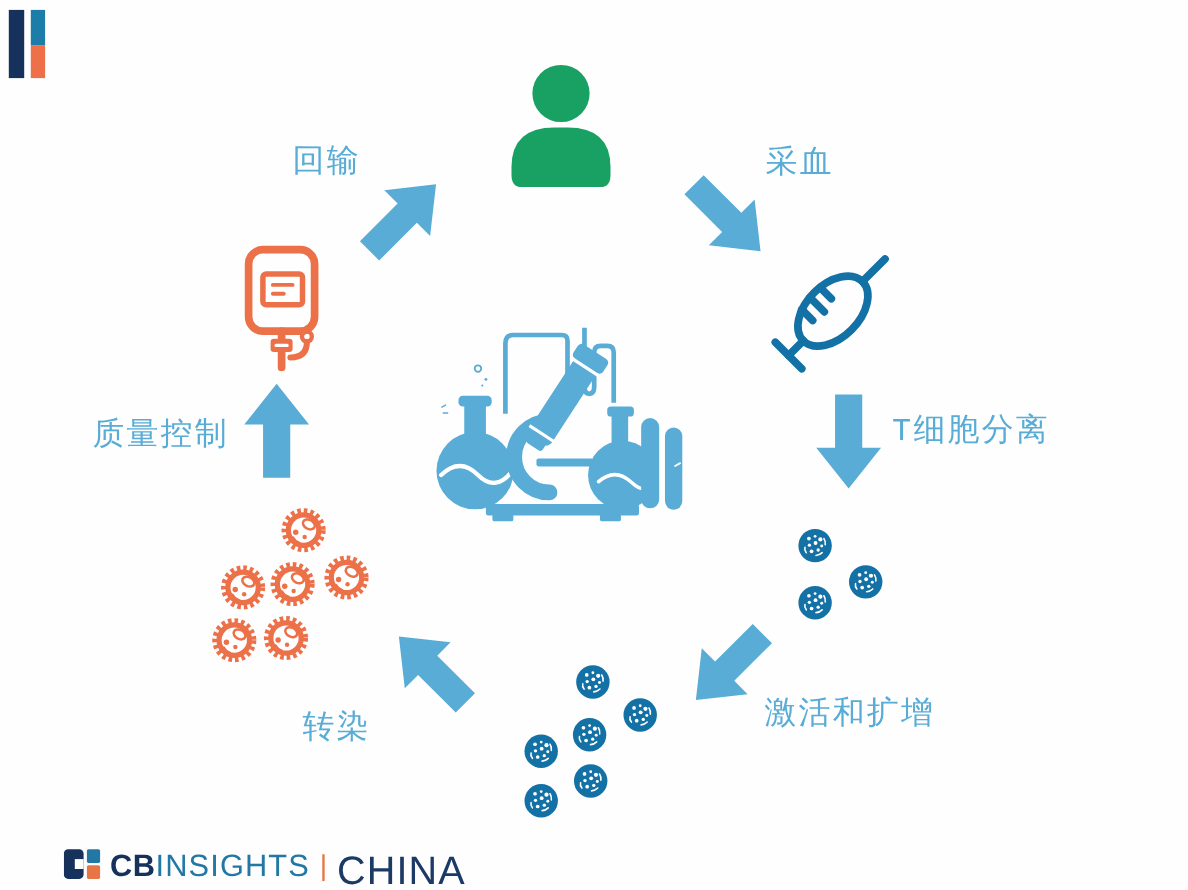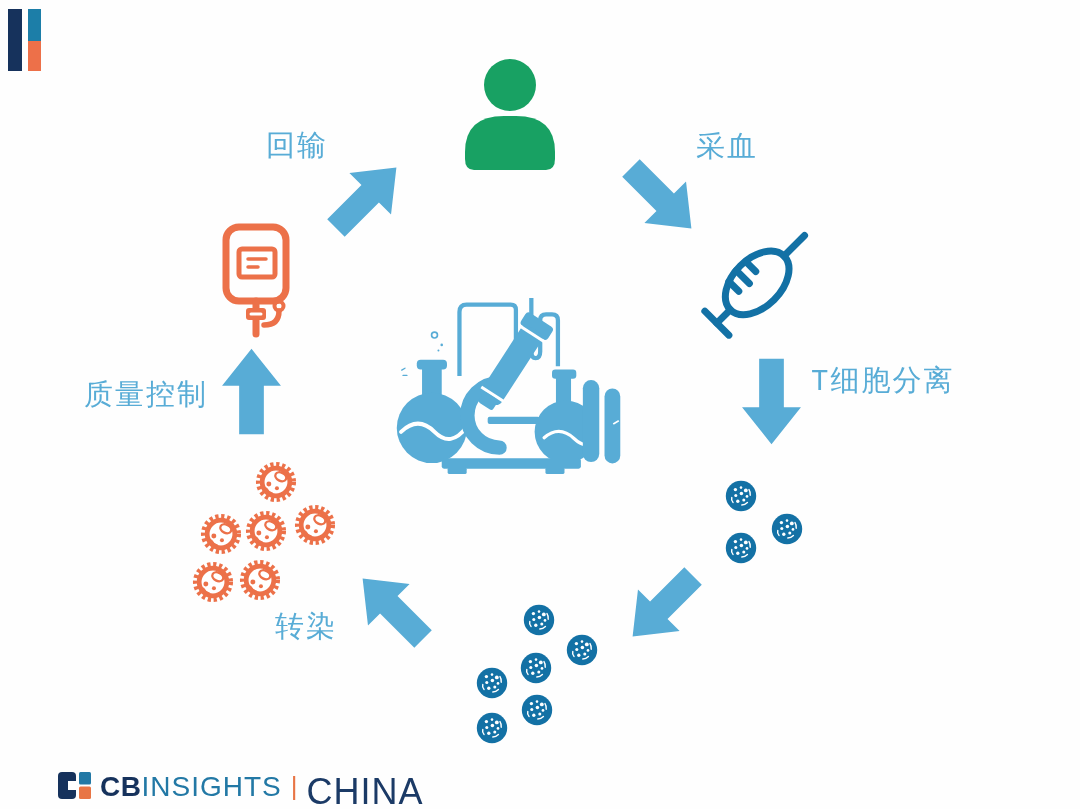--- a/index.html
+++ b/index.html
@@ -176,22 +176,23 @@
       <use href="#block-arrow"></use>
     </svg>
   <svg class="arrow" style="left:346px; top:562px; transform:rotate(-135deg);">
       <use href="#block-arrow"></use>
     </svg>
   <svg class="arrow" style="left:204px; top:345px; transform:rotate(-90deg);">
       <use href="#block-arrow"></use>
     </svg>
 
   <div class="step-label" style="left:696px; top:127px;">采血</div>
-  <div class="step-label" style="left:811px; top:361px;">T细胞分离</div>
-  <div class="step-label" style="left:275px; top:607px;">转染</div>
+  <div class="step-label" style="left:811px; top:371px;">T细胞分离</div>
+  <div class="step-label" style="left:695px; top:628px;">激活和扩增</div>
+  <div class="step-label" style="left:275px; top:641px;">转染</div>
   <div class="step-label" style="left:84px;  top:375px;">质量控制</div>
   <div class="step-label" style="left:266px; top:126px;">回输</div>
 
   <div id="footer">
     <svg width="34" height="30" viewBox="0 0 34 30">
       <rect x="0" y="1" width="18" height="27" rx="4" fill="#16325C"></rect>
       <rect x="10" y="10" width="8" height="9" fill="#fff"></rect>
       <rect x="21" y="1" width="12" height="12.5" rx="1.5" fill="#2278A5"></rect>
       <rect x="21" y="15.5" width="12" height="12.5" rx="1.5" fill="#E87545"></rect>
     </svg>

